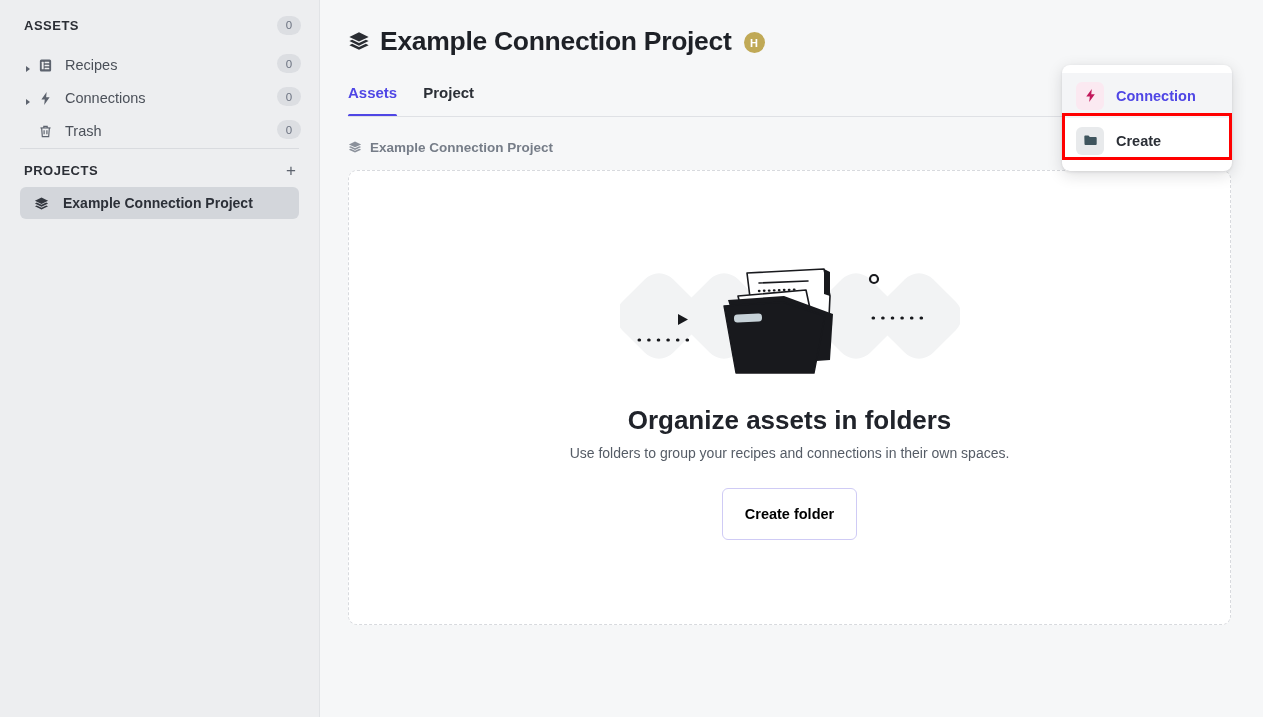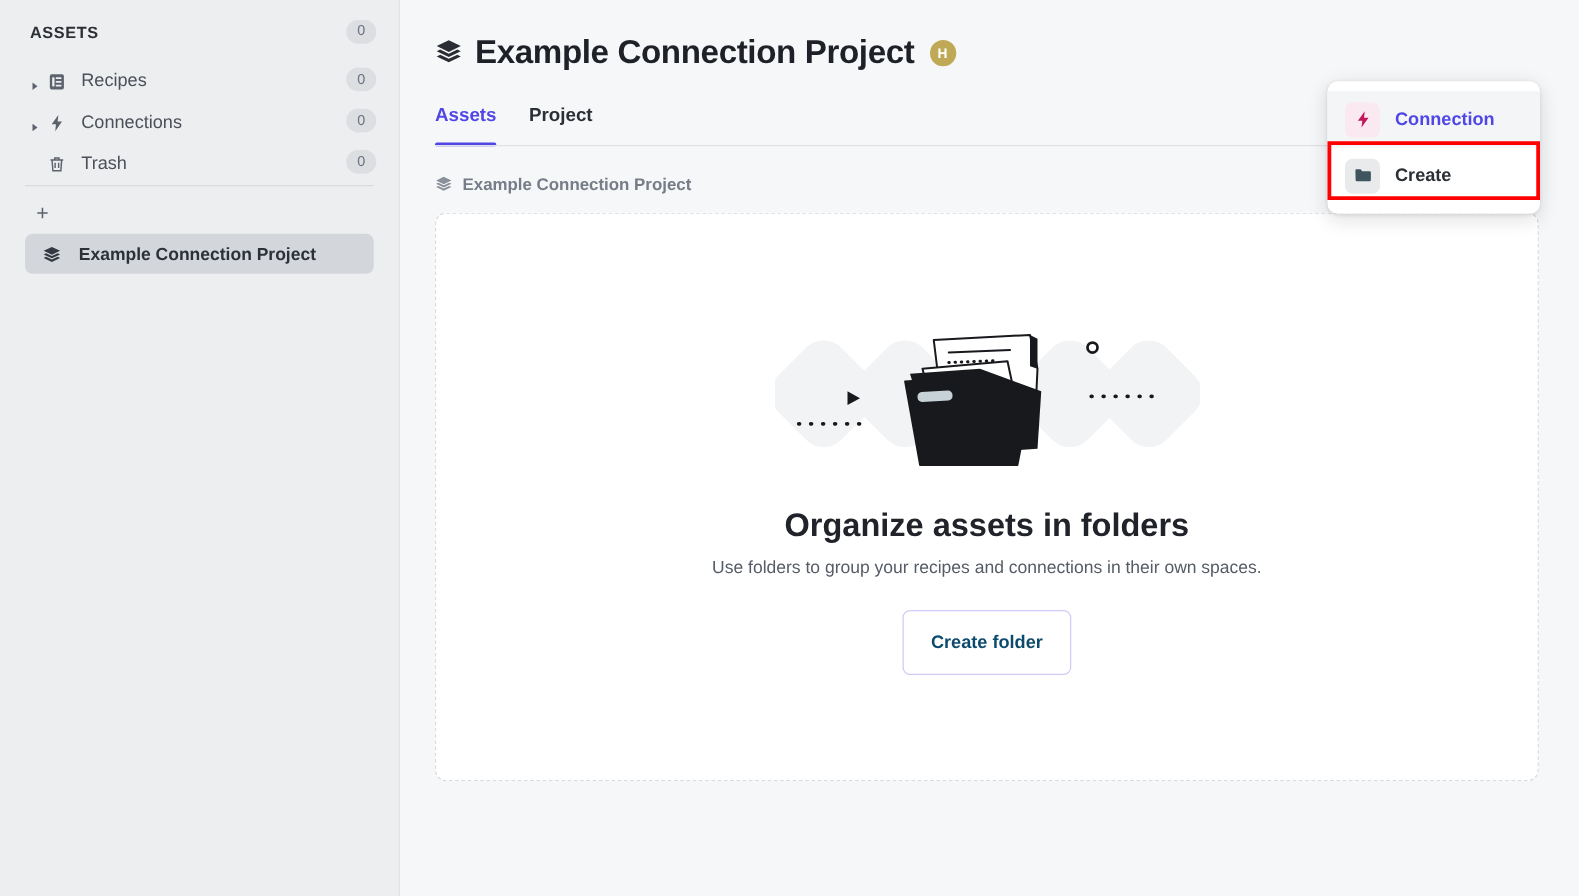--- a/index.html
+++ b/index.html
@@ -225,21 +225,21 @@
     color: #555c66;
     margin-top: 9px;
   }
   .create-folder-btn {
     margin-top: 27px;
     height: 52px;
     padding: 10px 22px;
     border: 1px solid #cfcbf5;
     border-radius: 6px;
     background: #ffffff;
-    color: #0c4a6e;
+    color: #000000;
     font-size: 14.5px;
     font-weight: bold;
     cursor: pointer;
     font-family: inherit;
   }
 
   
   .dropdown {
     position: absolute;
     left: 1062px;
@@ -347,20 +347,21 @@
             <path d="M6.5 6.6v4.4M9.5 6.6v4.4"></path>
           </svg>
       </span>
       <span class="nav-label">Trash</span>
       <span class="badge">0</span>
     </div>
 
     <div class="divider"></div>
 
     <div class="section-head">
+      <span class="title">PROJECTS</span>
       <span class="plus-btn">+</span>
     </div>
 
     <div class="proj-item">
       <span class="nav-ico">
         <svg width="15" height="15" viewBox="0 0 16 16">
             <path d="M8 1.6 L15 5 L8 8.4 L1 5 Z" fill="currentColor"></path>
             <path d="M1 8 L8 11.4 L15 8 L13 7 L8 9.4 L3 7 Z" fill="currentColor"></path>
             <path d="M1 11 L8 14.4 L15 11 L13 10 L8 12.4 L3 10 Z" fill="currentColor"></path>
           </svg>

